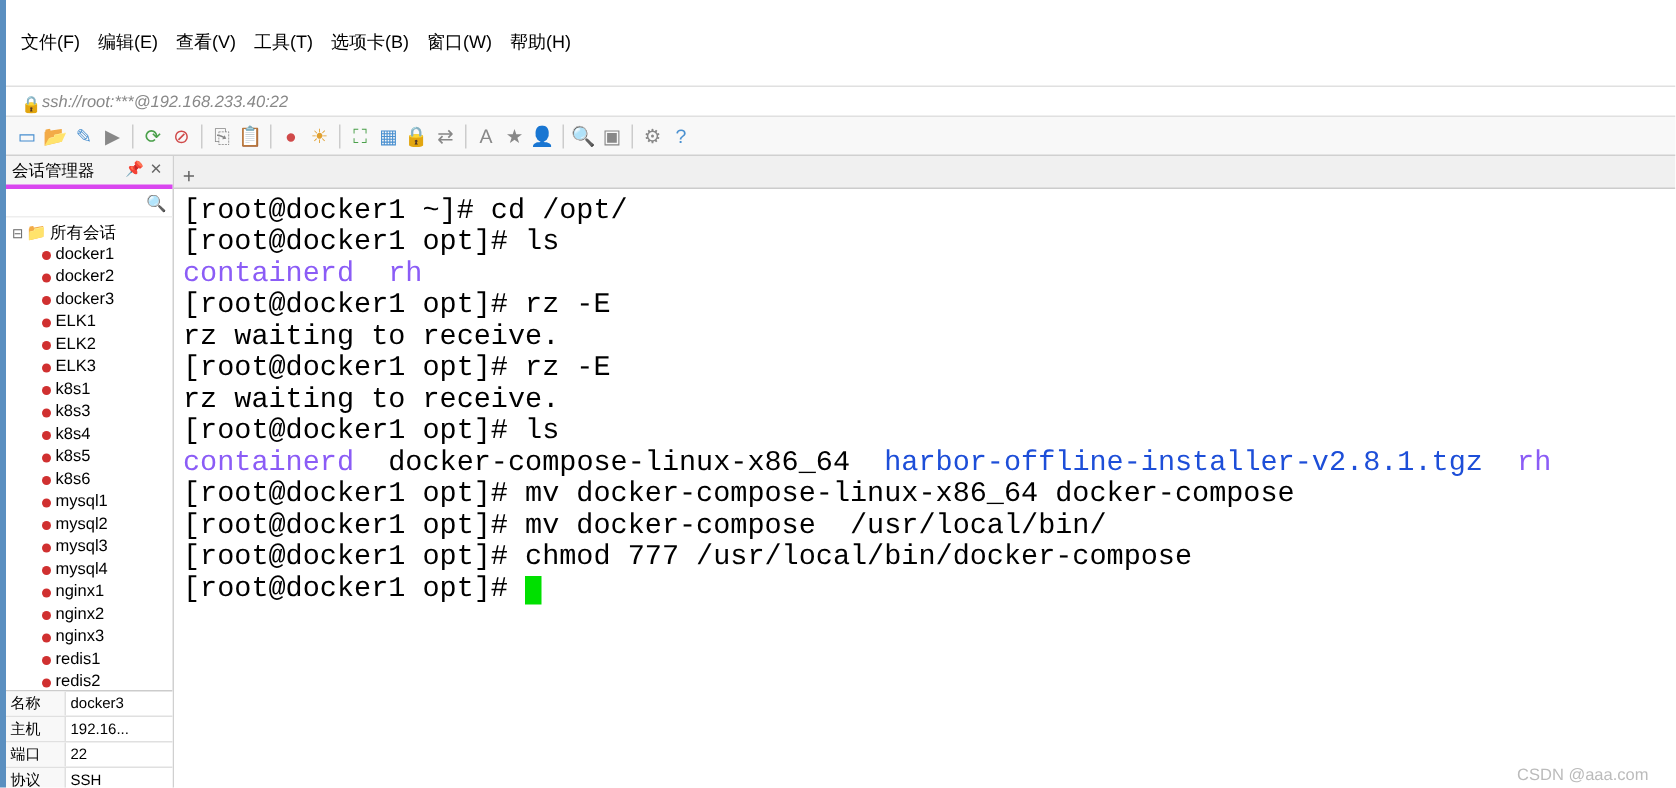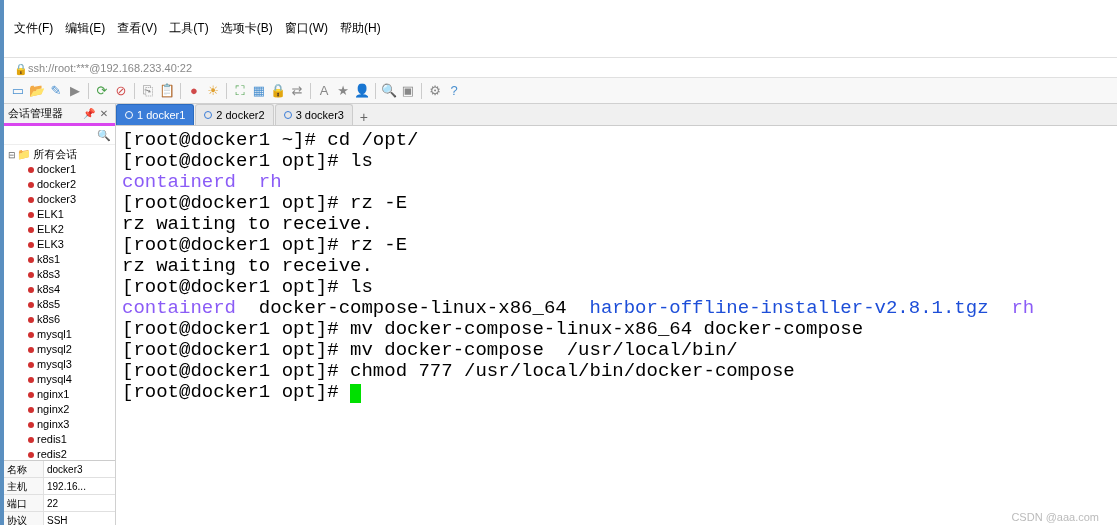--- a/index.html
+++ b/index.html
@@ -30,21 +30,21 @@
       border-bottom: 1px solid #e0e0e0;
       font-size: 11px;
       gap: 4px;
       height: 20px;
     }
     .lock-icon {
       display: inline-block;
       width: 10px; height: 10px;
       color: #e0a030;
     }
-    .addr-text { color: #888; }
+    .addr-text { color: #888; font-style: italic; }
     .toolbar {
       display: flex;
       align-items: center;
       padding: 3px 6px;
       background: #f8f8f8;
       border-bottom: 1px solid #d0d0d0;
       gap: 3px;
       height: 26px;
     }
     .tb-icon {
@@ -397,33 +397,19 @@
           <div class="props-row">
             <div class="label">说明</div>
             <div class="val"></div>
           </div>
         </div>
     </div>
   </div>
 
   <div class="content">
     <div class="tabs">
-      <div id="tabs-container" style="display:flex">
-          <div class="tab active">
-            <span class="tab-dot"></span>
-            <span>1 docker1</span>
-          </div>
-          <div class="tab">
-            <span class="tab-dot"></span>
-            <span>2 docker2</span>
-          </div>
-          <div class="tab">
-            <span class="tab-dot"></span>
-            <span>3 docker3</span>
-          </div>
-        </div>
       <div class="tab-plus">+</div>
     </div>
     <div class="terminal" id="terminal"><div><span>[root@docker1 ~]# cd /opt/</span></div><div><span>[root@docker1 opt]# ls</span></div><div><span class="t-blue">containerd  rh</span></div><div><span>[root@docker1 opt]# rz -E</span></div><div><span>rz waiting to receive.</span></div><div><span>[root@docker1 opt]# rz -E</span></div><div><span>rz waiting to receive.</span></div><div><span>[root@docker1 opt]# ls</span></div><div><span class="t-blue">containerd</span><span>  docker-compose-linux-x86_64  </span><span class="t-red">harbor-offline-installer-v2.8.1.tgz</span><span>  </span><span class="t-blue">rh</span></div><div><span>[root@docker1 opt]# mv docker-compose-linux-x86_64 docker-compose</span></div><div><span>[root@docker1 opt]# mv docker-compose  /usr/local/bin/</span></div><div><span>[root@docker1 opt]# chmod 777 /usr/local/bin/docker-compose</span></div><div><span>[root@docker1 opt]# </span><span class="cursor"></span></div></div>
   </div>
 </div>
 
 <div class="watermark">CSDN @aaa.com</div>
 
 </body></html>

